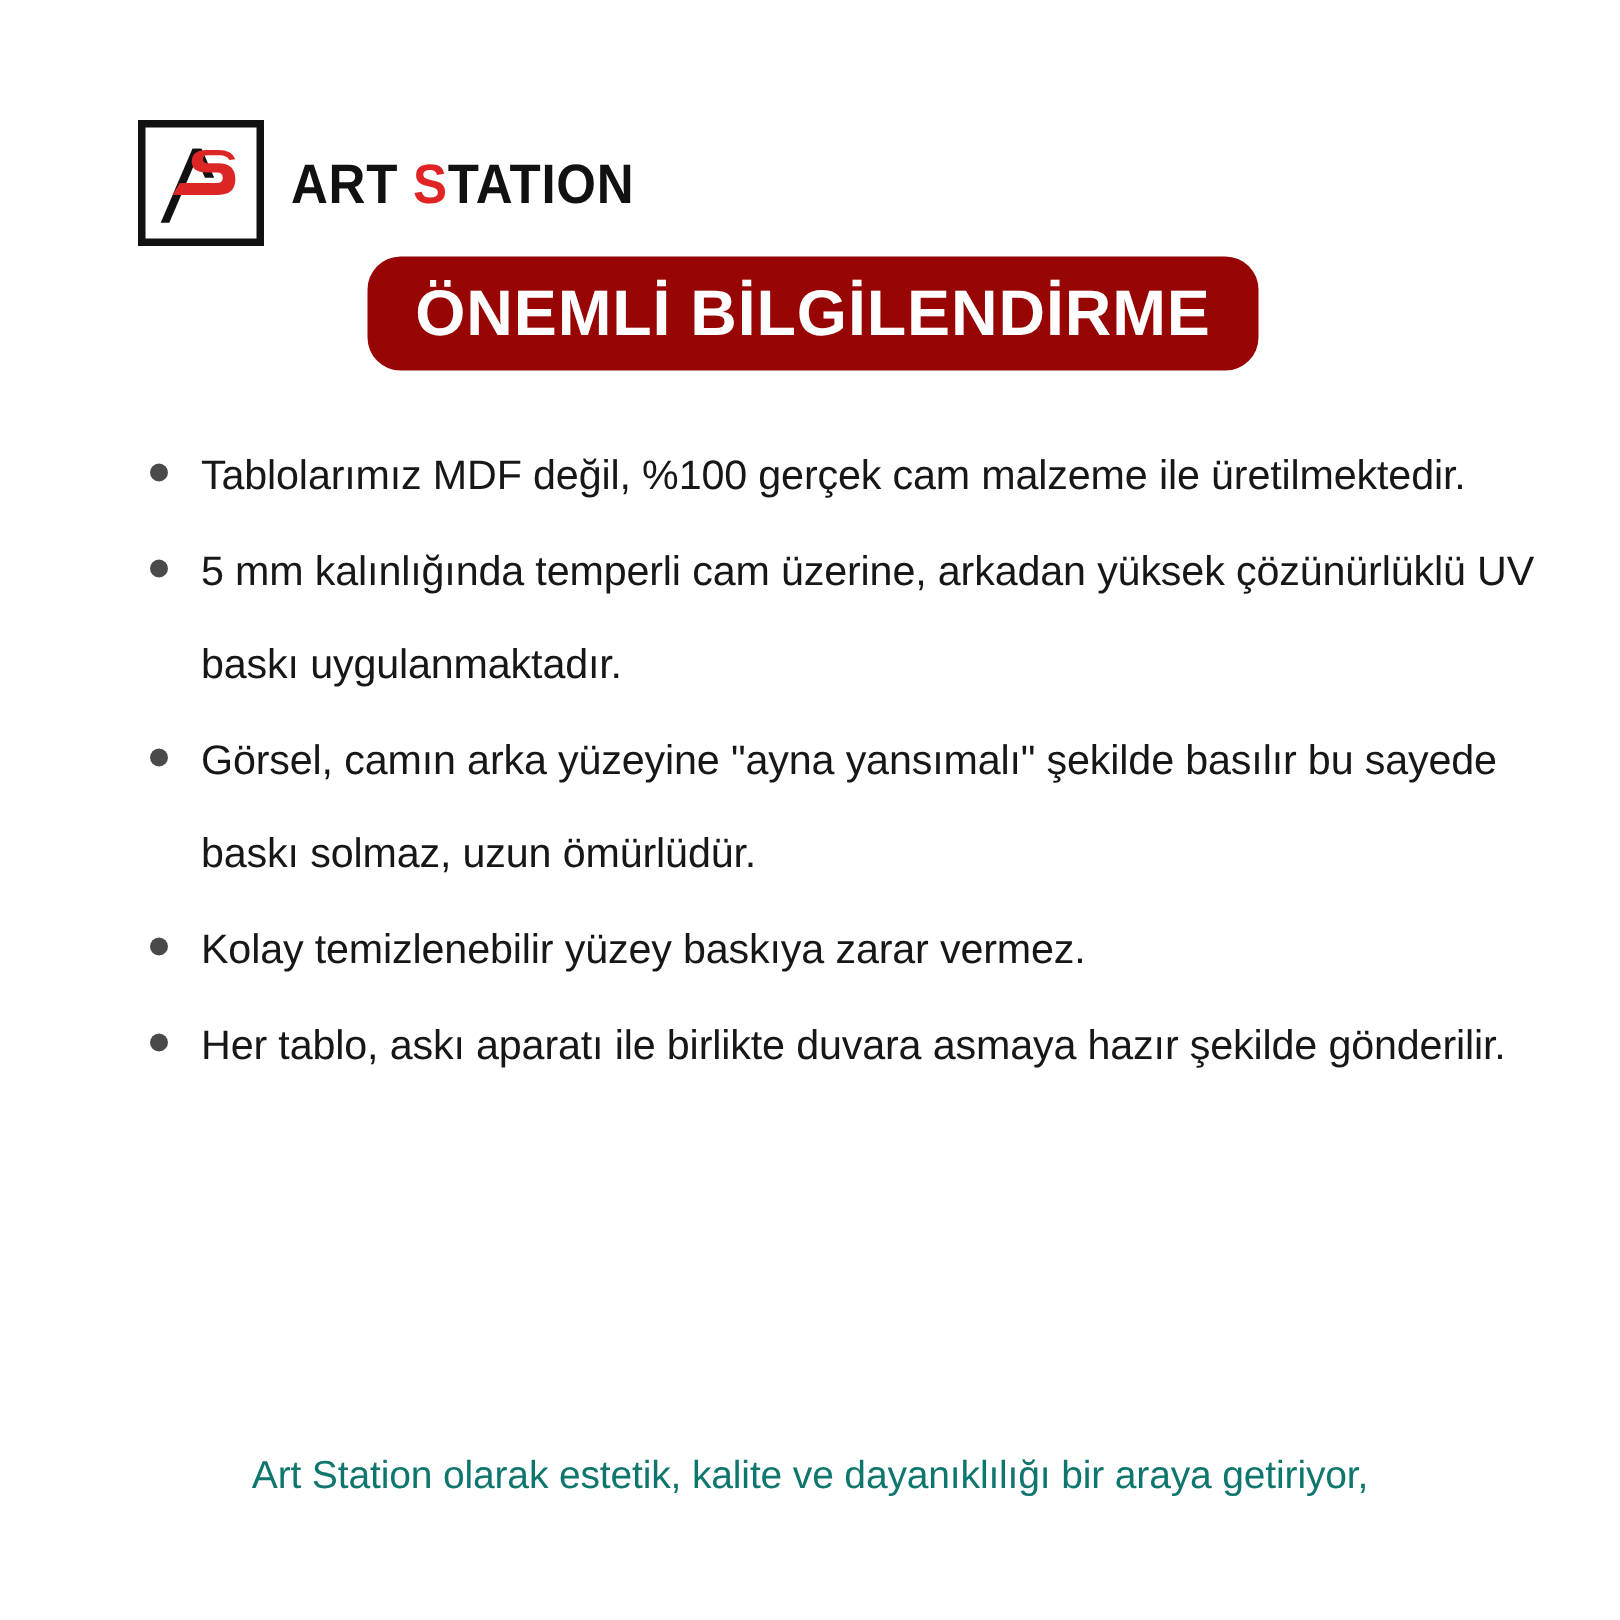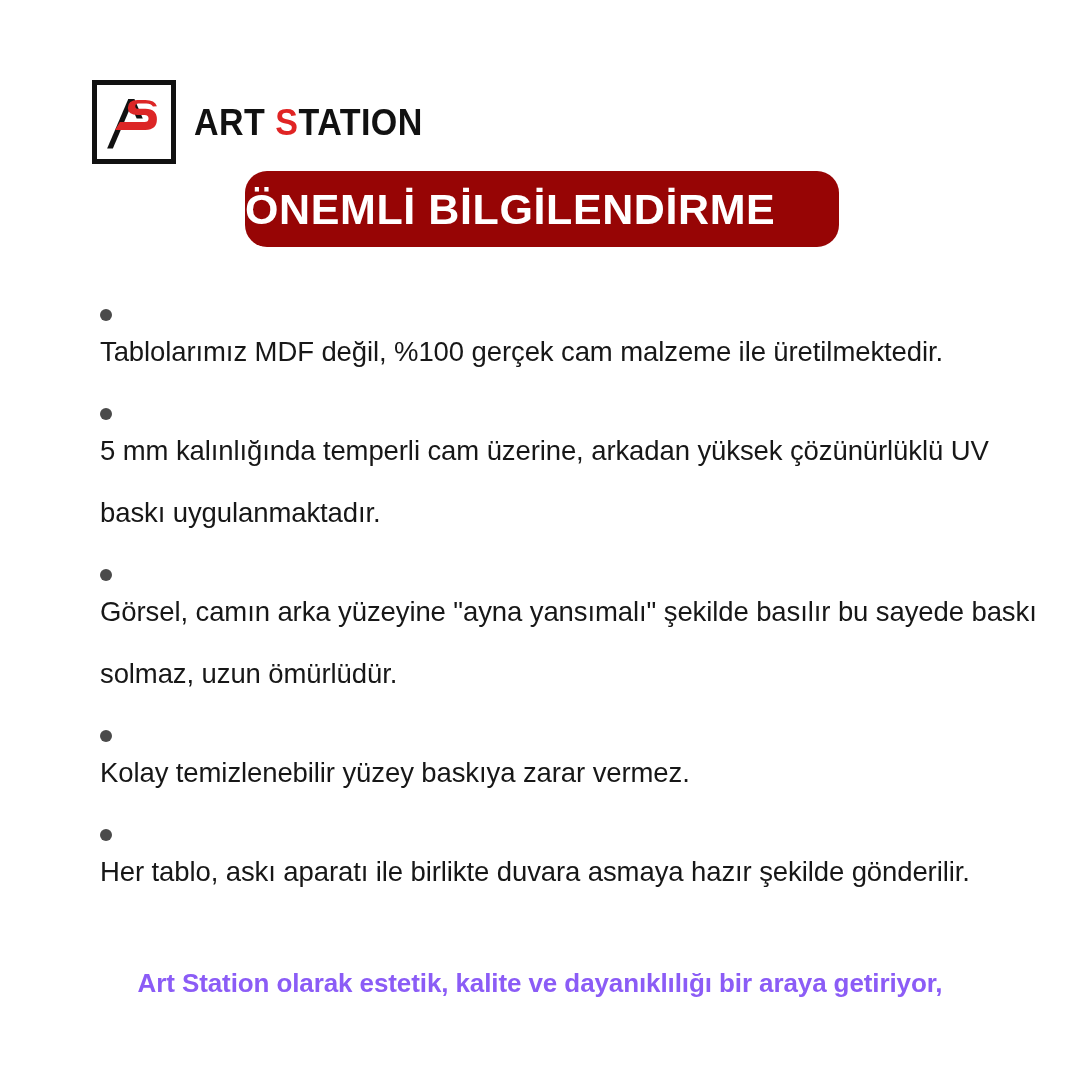--- a/index.html
+++ b/index.html
@@ -68,21 +68,21 @@
   .banner {
     position: absolute;
     left: 245px;
     top: 171px;
     width: 594px;
     height: 76px;
     background: #970505;
     border-radius: 22px;
     display: flex;
     align-items: center;
-    justify-content: flex-start;
+    justify-content: center;
     box-sizing: border-box;
   }
   .banner-title {
     color: #ffffff;
     font-family: "Liberation Sans Narrow", "Liberation Sans", "DejaVu Sans Condensed", sans-serif;
     font-weight: 700;
     font-size: 43px;
     letter-spacing: 0.6px;
     line-height: 1;
     white-space: nowrap;
@@ -92,21 +92,20 @@
   .bullets {
     position: absolute;
     left: 100px;
     top: 286px;
     width: 940px;
   }
   .bullet-item {
     display: flex;
     align-items: flex-start;
     margin-bottom: 2px;
-    flex-direction: column;
   }
   .bullet-dot {
     flex: 0 0 auto;
     width: 12px;
     height: 12px;
     border-radius: 50%;
     background: #4a4a4a;
     margin-top: 23px;
     margin-right: 22px;
   }
@@ -119,24 +118,24 @@
     letter-spacing: -0.1px;
   }
 
   
   .footer {
     position: absolute;
     left: 0;
     top: 963px;
     width: 1080px;
     text-align: center;
-    color: #8b5cf6;
+    color: #0f766e;
     font-size: 26px;
     line-height: 40px;
-    font-weight: 700;
+    font-weight: 400;
     letter-spacing: -0.1px;
   }
   .footer-line {
     display: block;
     white-space: nowrap;
   }
 </style>
 </head>
 <body>
 

